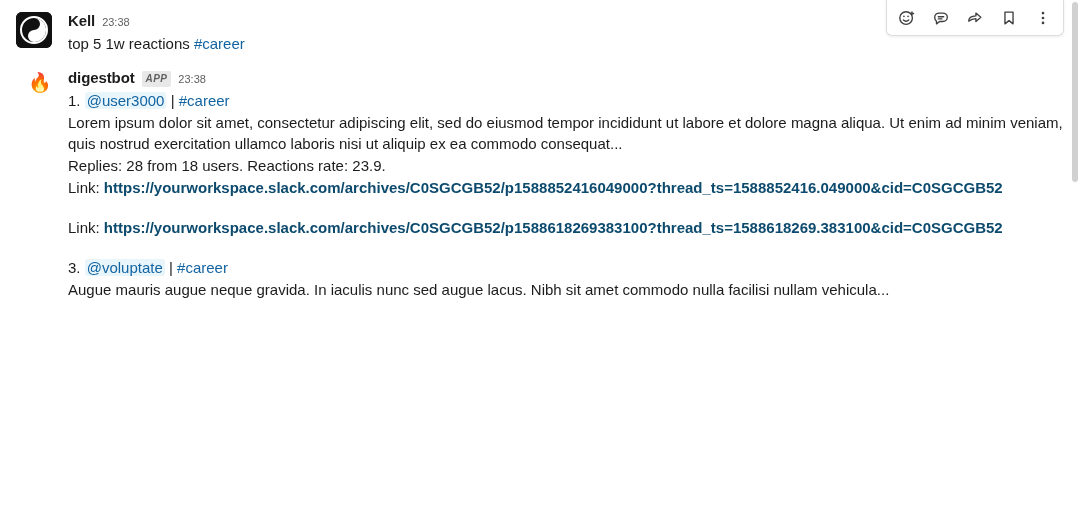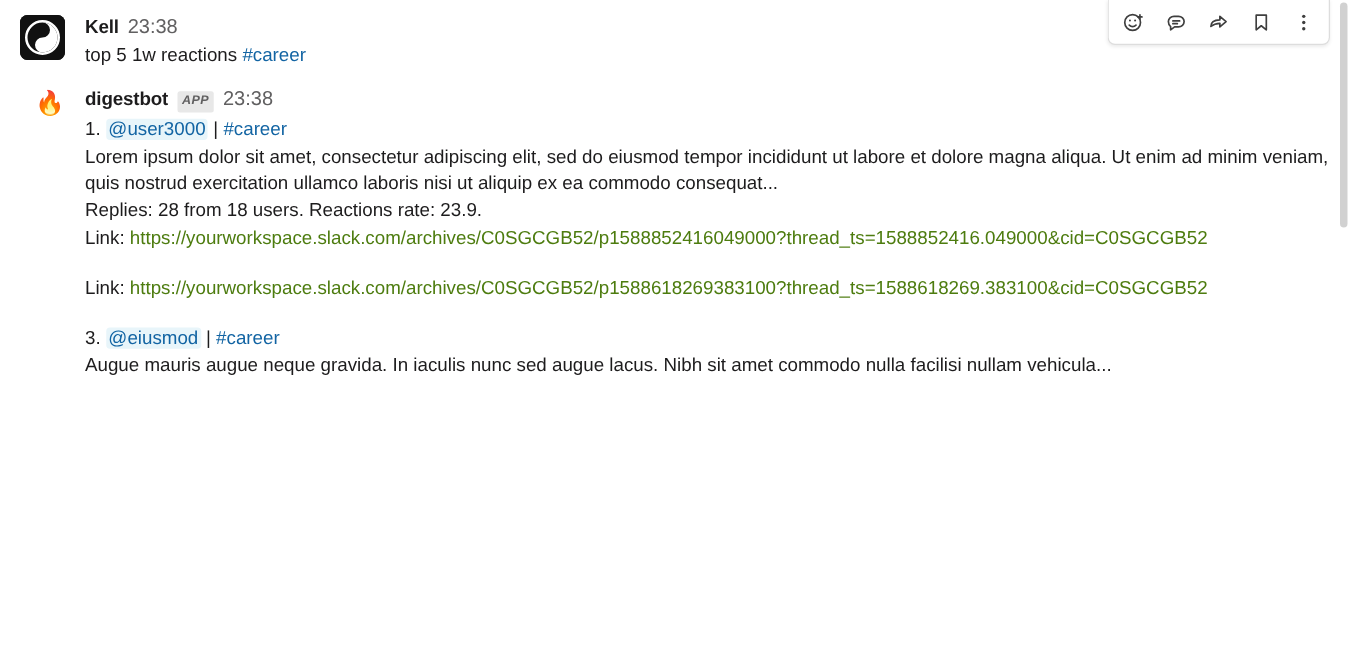--- a/index.html
+++ b/index.html
@@ -90,33 +90,34 @@
     font-size: 10px;
     font-weight: bold;
     letter-spacing: 0.4px;
     border-radius: 2px;
     padding: 1px 4px 1px 4px;
     position: relative;
     top: -1px;
     font-style: italic;
   }
   .timestamp {
-    font-size: 16px;
+    font-size: 11px;
     color: #616061;
   }
   .text {
     font-size: 15px;
     color: #1d1c1d;
     word-wrap: break-word;
   }
   .line { display: block; }
   .link {
-    color: #4d7c0f;
+    color: #0c4a6e;
     text-decoration: none;
     word-break: break-all;
+    font-weight: bold;
   }
   .mention {
     color: #1264a3;
     background: #e8f5fa;
     border-radius: 3px;
     padding: 0 2px;
     text-decoration: none;
   }
   .channel {
     color: #1264a3;
@@ -274,21 +275,21 @@
       <div class="text entry">
         <span class="line">
           <span>Link:</span>
           <a class="link" href="#">https://yourworkspace.slack.com/archives/C0SGCGB52/p1588618269383100?thread_ts=1588618269.383100&amp;cid=C0SGCGB52</a>
         </span>
       </div>
 
       <div class="text entry">
         <span class="line">
           <span class="num">3.</span>
-          <a class="mention" href="#">@eiusmod</a>
+          <a class="mention" href="#">@voluptate</a>
           <span class="sep">|</span>
           <a class="channel" href="#">#career</a>
         </span>
         <span class="line">Augue mauris augue neque gravida. In iaculis nunc sed augue lacus. Nibh sit amet commodo nulla facilisi nullam vehicula...</span>
       </div>
     </div>
   </div>
 
   <div class="scrollbar">
     <div class="scroll-thumb"></div>

